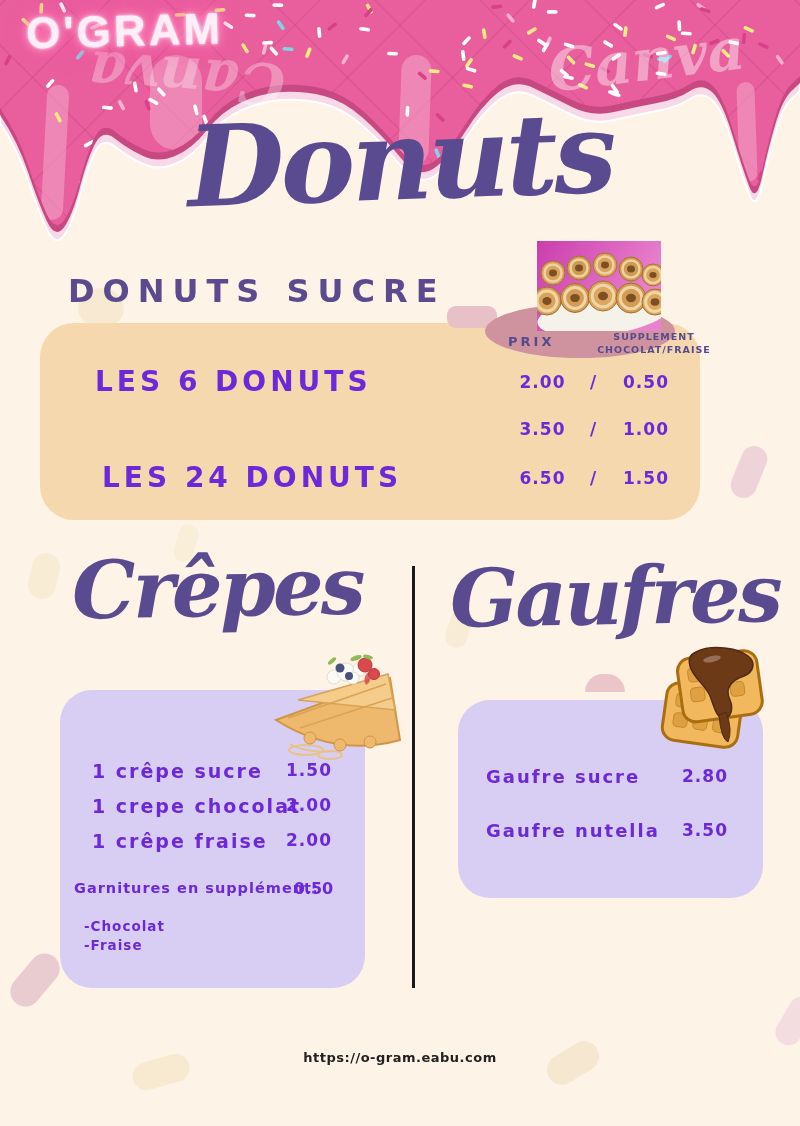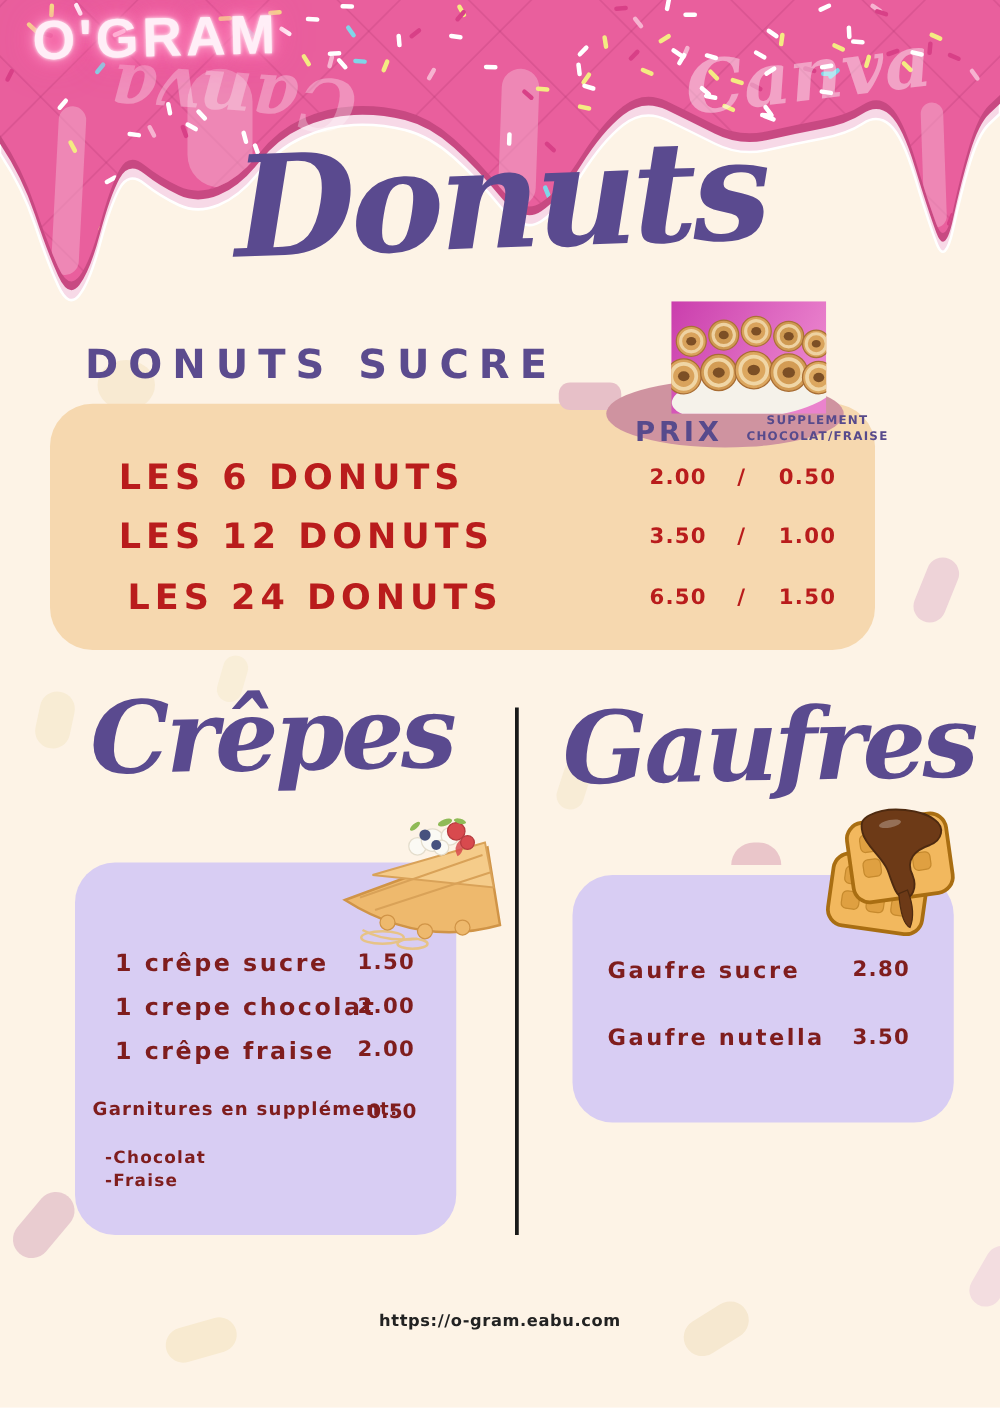--- a/index.html
+++ b/index.html
@@ -37,31 +37,31 @@
   
   .deco{position:absolute;pointer-events:none;}
   .capsule{border-radius:999px;}
   .arch{border-radius:999px 999px 0 0;}
   
   .cream-circle{left:78px;top:288px;width:46px;height:40px;border-radius:50%;background:#f8ead2;z-index:4;}
   .peach-card{position:absolute;left:40px;top:323px;width:660px;height:197px;border-radius:34px;background:#f6d8af;z-index:5;}
   .deco-pill{left:447px;top:306px;width:50px;height:22px;border-radius:9px;background:#e7c0c8;z-index:5;}
   .rose-ellipse{left:485px;top:304px;width:190px;height:54px;border-radius:50%;background:#cf93a0;z-index:6;}
   .table-head{position:absolute;left:490px;top:328px;width:220px;z-index:7;color:#574a8c;}
-  .col-prix{position:absolute;left:18px;top:6px;font-size:22px;font-weight:700;letter-spacing:3px;}
+  .col-prix{position:absolute;left:18px;top:6px;font-size:13px;font-weight:700;letter-spacing:3px;}
   .col-supp{position:absolute;left:96px;top:2px;width:136px;text-align:center;font-size:9.5px;font-weight:700;letter-spacing:1px;line-height:13px;}
-  .drow{position:absolute;left:0;width:660px;height:32px;color:#b91c1c;z-index:7;}
+  .drow{position:absolute;left:0;width:660px;height:32px;color:#6d28d9;z-index:7;}
   .dlabel{position:absolute;left:55px;top:0;font-size:28px;font-weight:700;letter-spacing:4px;}
   .dprice{position:absolute;left:465px;top:7px;width:75px;text-align:center;font-size:17px;font-weight:700;letter-spacing:1px;}
   .dsep{position:absolute;left:542px;top:7px;width:22px;text-align:center;font-size:17px;font-weight:700;}
   .dsupp{position:absolute;left:566px;top:7px;width:80px;text-align:center;font-size:17px;font-weight:700;letter-spacing:1px;}
   .donut-photo{position:absolute;left:537px;top:241px;z-index:8;}
   
   .divider{position:absolute;left:412px;top:566px;width:3px;height:422px;background:#191919;z-index:4;}
-  .lavender-card{position:absolute;background:#d8cdf3;border-radius:32px;z-index:5;color:#7f1d1d;}
+  .lavender-card{position:absolute;background:#d8cdf3;border-radius:32px;z-index:5;color:#6d28d9;}
   .crepes-card{left:60px;top:690px;width:305px;height:298px;}
   .gaufres-card{left:458px;top:700px;width:305px;height:198px;}
   .mrow{position:absolute;left:0;width:100%;}
   .mlabel{position:absolute;left:32px;top:0;font-size:19px;font-weight:700;letter-spacing:2px;white-space:nowrap;}
   .mprice{position:absolute;right:26px;top:0;width:60px;text-align:center;font-size:17px;font-weight:700;letter-spacing:1px;}
   .srow{position:absolute;left:0;width:100%;}
   .slabel{position:absolute;left:14px;top:0;font-size:14.5px;font-weight:700;letter-spacing:1px;white-space:nowrap;}
   .sprice{position:absolute;right:24px;top:-1px;width:55px;text-align:center;font-size:16px;font-weight:700;}
   .sitem{position:absolute;left:24px;font-size:13.5px;font-weight:700;letter-spacing:1px;}
   .glabel{position:absolute;left:28px;top:0;font-size:18px;font-weight:700;letter-spacing:2px;white-space:nowrap;}
@@ -236,21 +236,20 @@
   <div class="donuts-heading">DONUTS SUCRE</div>
 
   <div class="peach-card">
     <div class="drow" style="top:42px">
       <span class="dlabel">LES 6 DONUTS</span>
       <span class="dprice">2.00</span>
       <span class="dsep">/</span>
       <span class="dsupp">0.50</span>
     </div>
     <div class="drow" style="top:89px">
-      <span class="dlabel">LES 12 DONUTS</span>
       <span class="dprice">3.50</span>
       <span class="dsep">/</span>
       <span class="dsupp">1.00</span>
     </div>
     <div class="drow" style="top:138px">
       <span class="dlabel" style="left:62px">LES 24 DONUTS</span>
       <span class="dprice">6.50</span>
       <span class="dsep">/</span>
       <span class="dsupp">1.50</span>
     </div>

